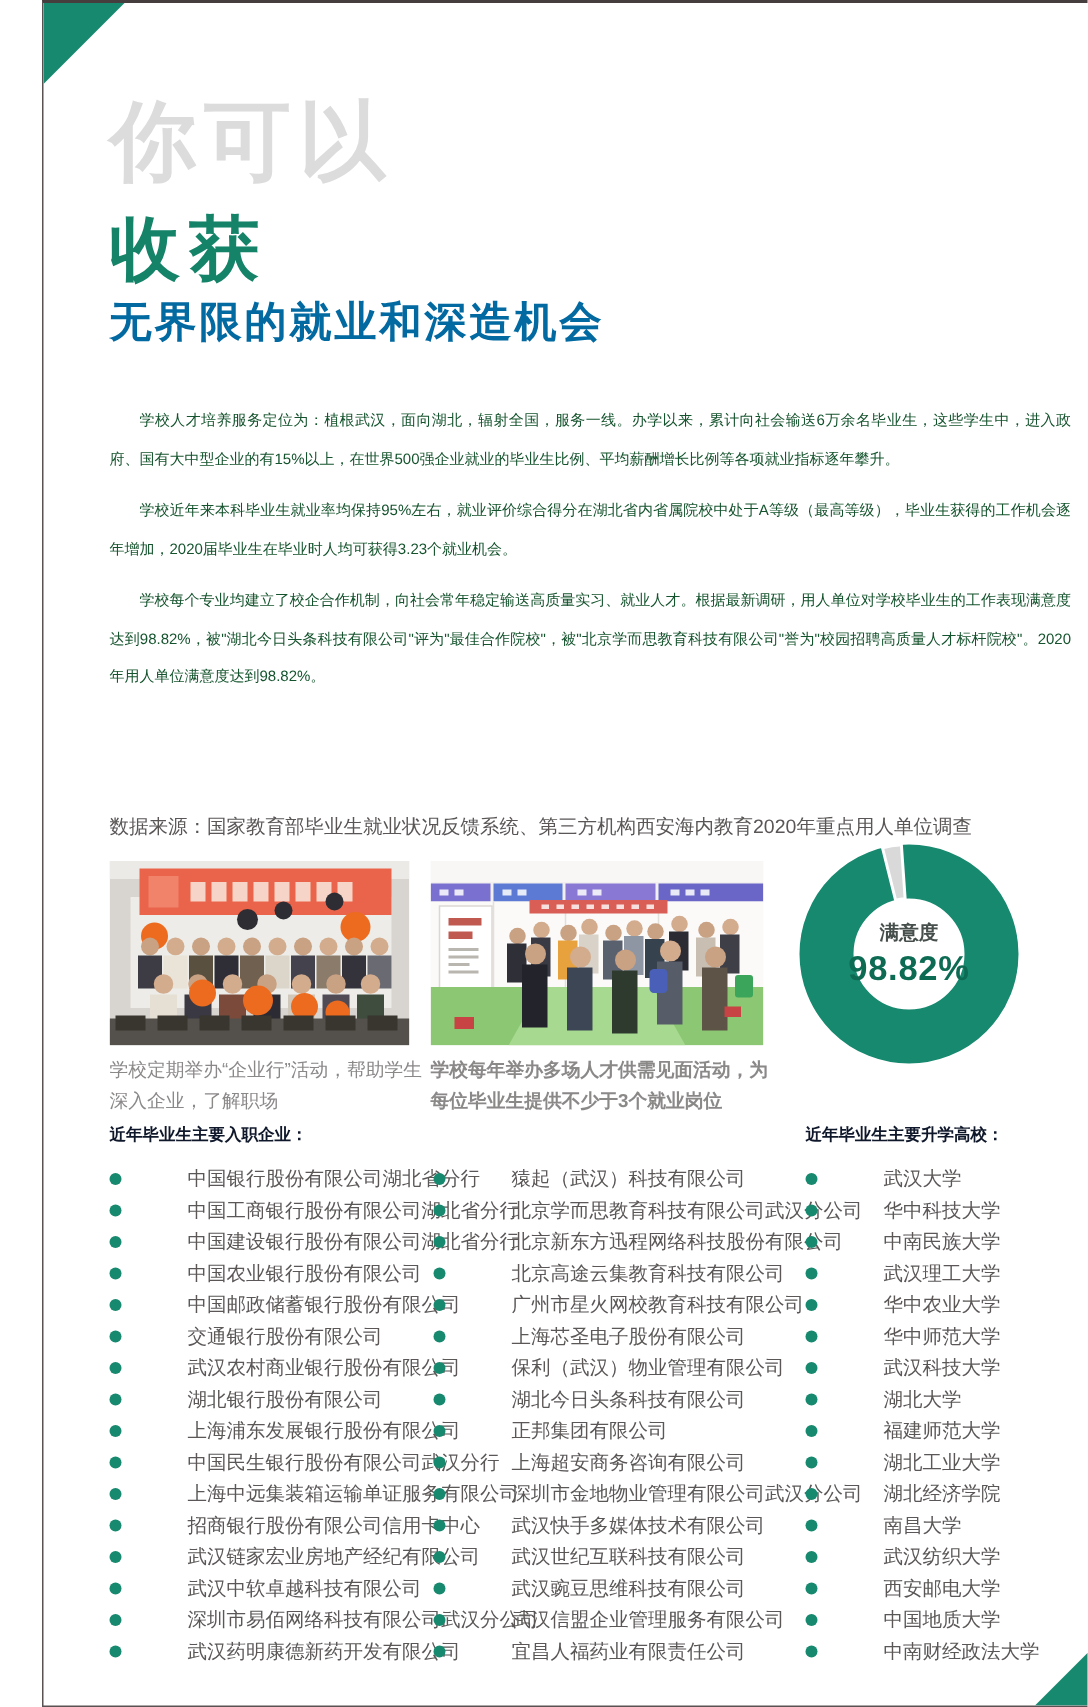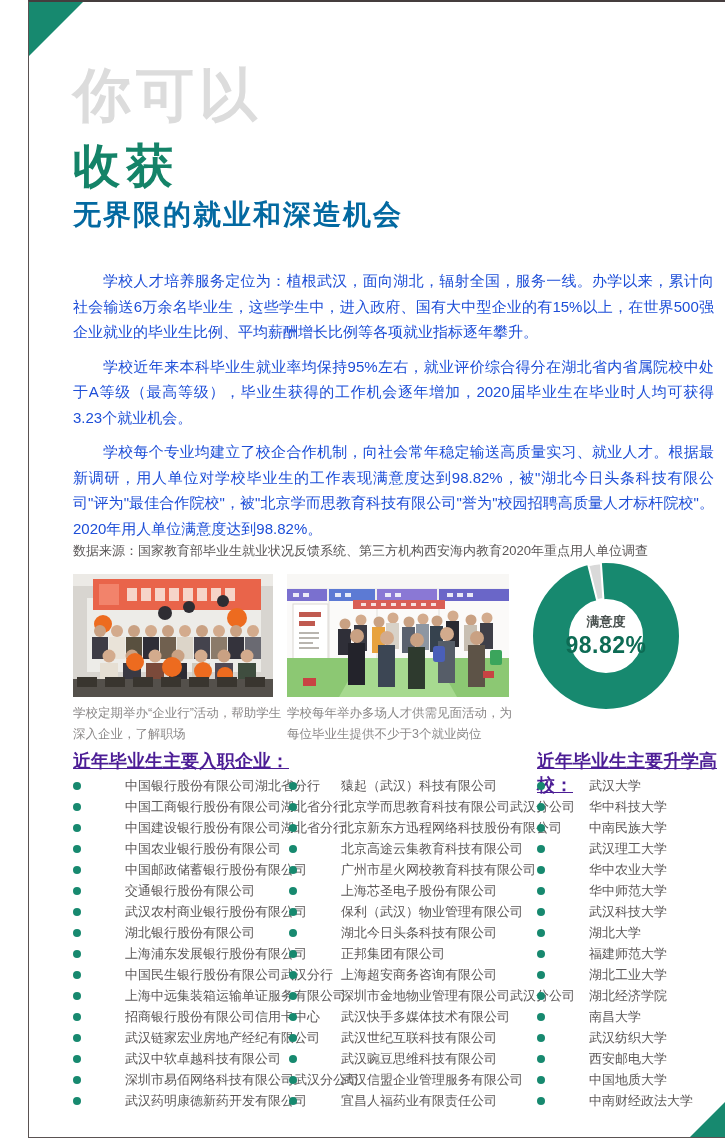--- a/index.html
+++ b/index.html
@@ -13,41 +13,41 @@
           border-bottom:62px solid #17896f;border-left:62px solid transparent;}
   
   .h-light{position:absolute;left:44px;top:64px;font-size:58px;font-weight:bold;
            color:#dcdcdc;letter-spacing:5px;line-height:1;}
   .h-accent{position:absolute;left:44px;top:140px;font-size:47px;font-weight:bold;
             color:#148368;letter-spacing:6px;line-height:1;}
   .h-sub{position:absolute;left:44px;top:198px;font-size:28px;font-weight:bold;
          color:#0369a1;letter-spacing:2px;line-height:1.1;}
   
   .paras{position:absolute;left:44px;top:266px;width:641px;}
-  .paras p{margin:0 0 9px 0;font-size:15px;line-height:25.5px;color:#1d4ed8;
+  .paras p{margin:0 0 9px 0;font-size:10px;line-height:25.5px;color:#14532d;
            text-indent:2em;text-align:justify;}
   .source{position:absolute;left:44px;top:540px;width:660px;font-size:13px;color:#5a5656;}
   
   .photo{position:absolute;top:572px;height:123px;overflow:hidden;}
   .photo svg{display:block;width:100%;height:100%;}
   .photo1{left:44px;width:200px;}
   .photo2{left:258px;width:222px;}
   .caption{position:absolute;top:701px;font-size:12.5px;line-height:21px;color:#8b8888;}
   .cap1{left:44px;width:215px;}
-  .cap2{left:258px;width:238px;}
+  .cap2{left:258px;width:238px;font-weight:bold;}
   .caption div{white-space:nowrap;}
   
   .donut{position:absolute;left:502px;top:559px;width:150px;height:150px;}
   .donut svg{position:absolute;inset:0;}
   .donut-center{position:absolute;inset:0;display:flex;flex-direction:column;
                 align-items:center;justify-content:center;gap:1px;}
   .donut-label{font-size:13px;color:#474f4d;font-weight:bold;}
   .donut-value{font-size:23px;font-weight:bold;color:#0d6b54;letter-spacing:0.5px;}
   
-  .list-header{position:absolute;top:747px;font-size:18px;font-weight:bold;color:#4c1d95;text-decoration:underline;}
+  .list-header{position:absolute;top:747px;font-size:11px;font-weight:bold;color:#0f172a;}
   .lh1{left:44px;}
   .lh2{left:508px;}
   
   .col{position:absolute;top:773px;}
   .col1{left:44px;width:214px;}
   .col2{left:260px;width:246px;}
   .col3{left:508px;width:190px;}
   .li{display:flex;align-items:center;height:21px;font-size:13px;color:#5b5757;white-space:nowrap;gap:40px;}
   .dot{flex:0 0 auto;width:8px;height:8px;border-radius:50%;background:#17896f;margin-right:4px;}
 </style>

